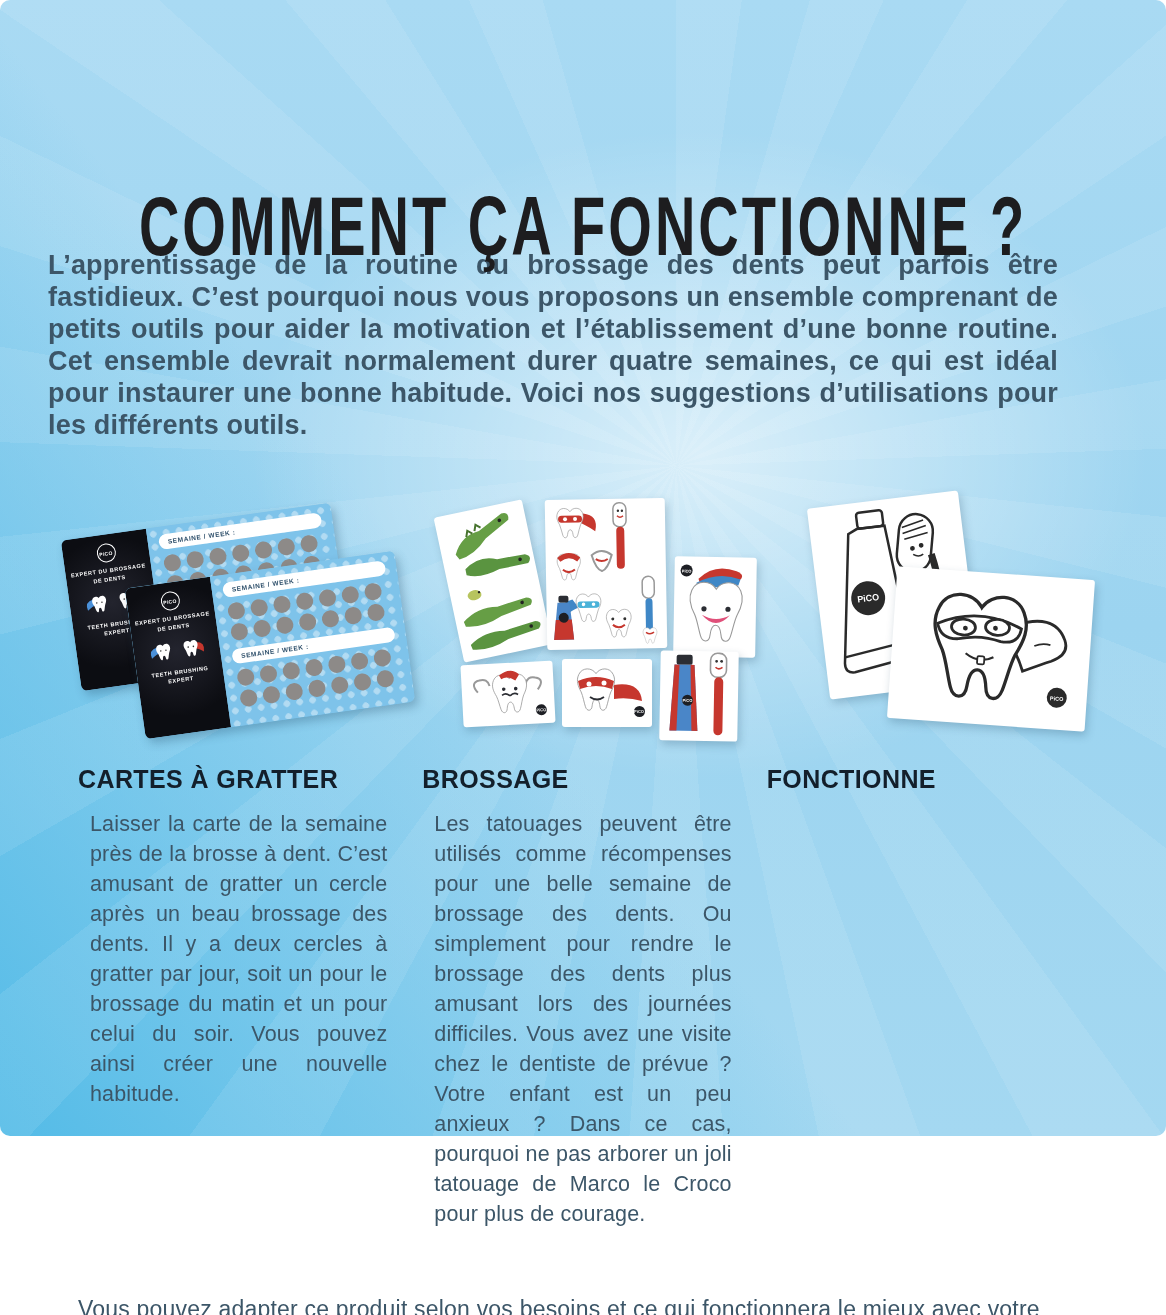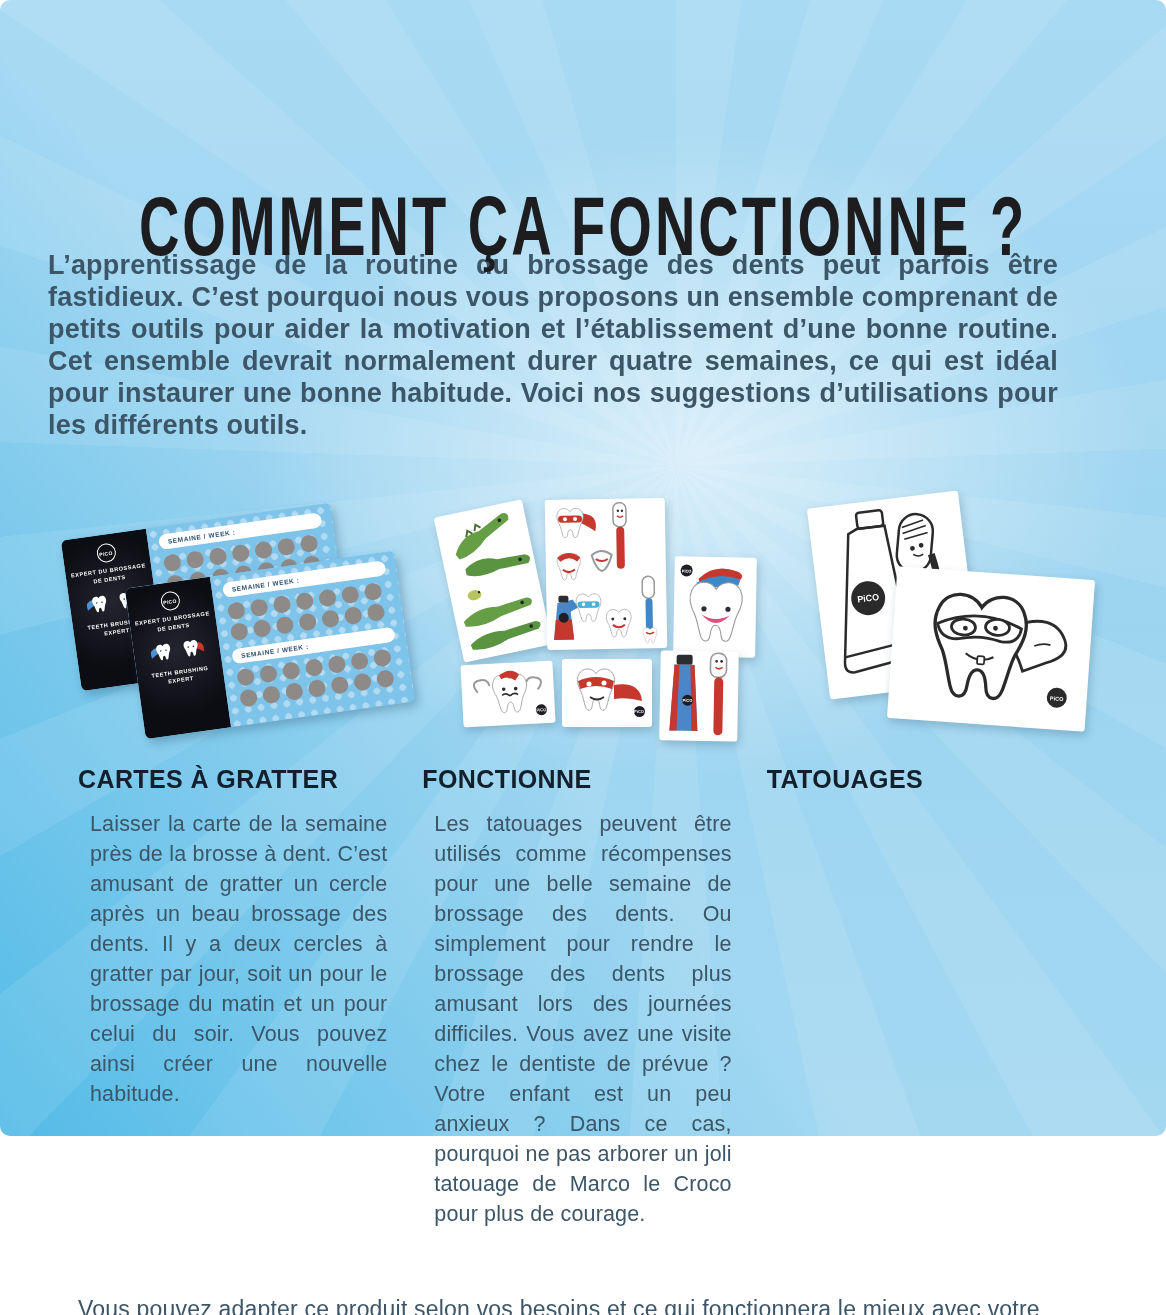--- a/index.html
+++ b/index.html
@@ -430,24 +430,24 @@
         </div>
       </div>
     </div>
 
     <div class="columns">
       <section class="col">
         <h2>CARTES À GRATTER</h2>
         <p>Laisser la carte de la semaine près de la brosse à dent. C’est amusant de gratter un cercle après un beau brossage des dents. Il y a deux cercles à gratter par jour, soit un pour le brossage du matin et un pour celui du soir. Vous pouvez ainsi créer une nouvelle habitude.</p>
       </section>
       <section class="col">
-        <h2>FONCTIONNE</h2>
+        <h2>BROSSAGE</h2>
         <p>Les tatouages peuvent être utilisés comme récompenses pour une belle semaine de brossage des dents. Ou simplement pour rendre le brossage des dents plus amusant lors des journées difficiles. Vous avez une visite chez le dentiste de prévue ? Votre enfant est un peu anxieux ? Dans ce cas, pourquoi ne pas arborer un joli tatouage de Marco le Croco pour plus de courage.</p>
       </section>
       <section class="col">
-        <h2>TATOUAGES</h2>
+        <h2>FONCTIONNE</h2>
       </section>
     </div>
 
     <p class="outro">Vous pouvez adapter ce produit selon vos besoins et ce qui fonctionnera le mieux avec votre enfant. Nous espérons que nos outils sauront motiver vos petits dans l’établissement d’une bonne hygiène buccale.</p>
 
   </div>
 </div>
 
 </body></html>

